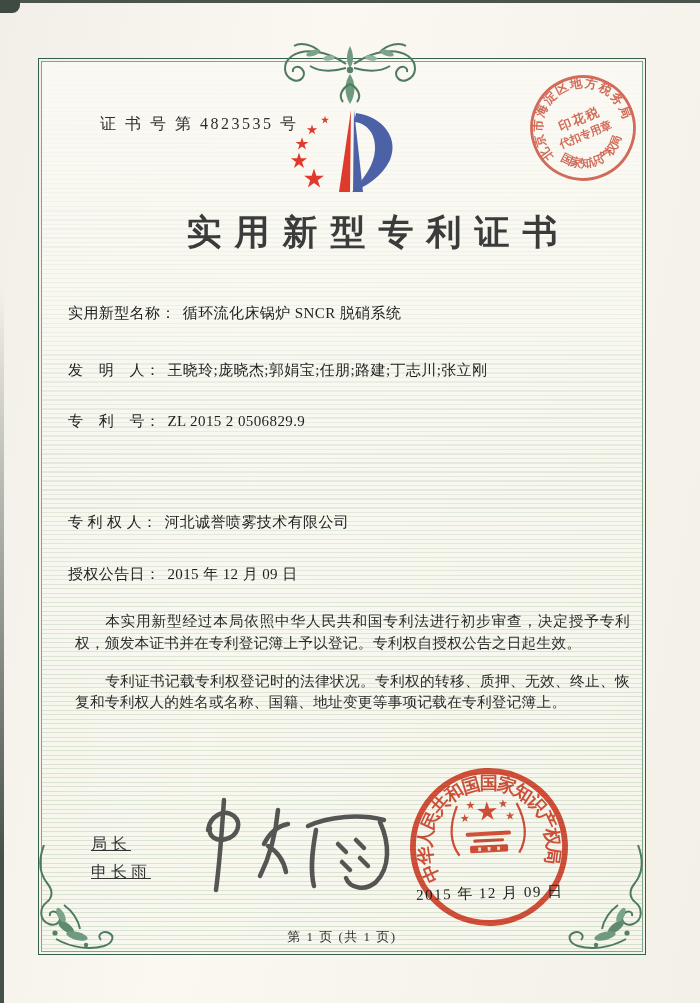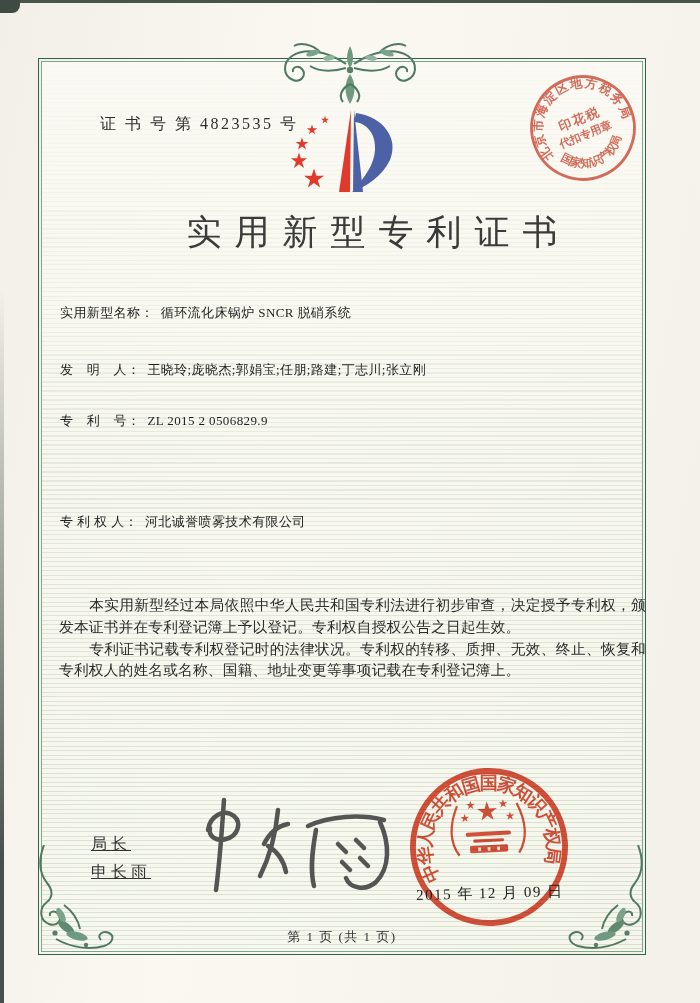--- a/index.html
+++ b/index.html
@@ -34,30 +34,30 @@
 
   .cert-no { position:absolute; z-index:2; left:57px; top:114px; font-size:16px;
     letter-spacing:2.5px; color:#2f2f2f;margin-left:43px; }
 
   .logo { position:absolute; z-index:2; left:282px; top:97px; }
 
   .seal-tax { position:absolute; z-index:3; left:521px; top:66px; transform:rotate(-22deg);
     opacity:.8; mix-blend-mode:multiply; }
 
   .title { position:absolute; z-index:2; left:0; top:209px; width:100%; text-align:center;
-    font-size:35px; font-weight:400; letter-spacing:13px; text-indent:13px; color:#3b3b3b;padding-left:44px; }
-
-  .field { position:absolute; z-index:2; left:60px; width:560px; font-size:13px;
+    font-size:35px; font-weight:700; letter-spacing:13px; text-indent:13px; color:#3b3b3b;padding-left:44px; }
+
+  .field { position:absolute; z-index:2; left:68px; width:560px; font-size:15px;
     color:#1f1f1f; letter-spacing:.4px; white-space:nowrap; }
   .field .lbl { display:inline-block; margin-right:7px; }
   .f1{top:304px} .f2{top:361px} .f3{top:412px} .f4{top:462px} .f5{top:513px} .f6{top:565px}
 
   .paras { position:absolute; z-index:2; left:59px; top:595px; width:587px;
     font-size:14.7px; line-height:21.8px; color:#2c2c2c; text-align:justify; letter-spacing:.2px; }
-  .paras p { margin:0; text-indent:2.05em; }
+  .paras p { margin:16px; text-indent:2.05em; }
 
   .director { position:absolute; z-index:2; left:91px; top:830px; font-size:16px;
     line-height:28px; letter-spacing:4px; color:#333;text-decoration:underline; }
 
   .signature { position:absolute; z-index:3; left:180px; top:792px; }
 
   .seal-issue { position:absolute; z-index:3; left:403px; top:761px; transform:rotate(-3deg);
     opacity:.93; mix-blend-mode:multiply; }
   .seal-date { position:absolute; z-index:4; left:416px; top:884px; font-size:15px;
     color:#1c1c1c; letter-spacing:1.5px; transform:rotate(-1.5deg); }
@@ -168,20 +168,23 @@
     <span class="lbl">实用新型名称：</span><span>循环流化床锅炉 SNCR 脱硝系统</span>
   </div>
   <div class="field f2">
     <span class="lbl">发　明　人：</span><span>王晓玲;庞晓杰;郭娟宝;任朋;路建;丁志川;张立刚</span>
   </div>
   <div class="field f3">
     <span class="lbl">专　利　号：</span><span>ZL 2015 2 0506829.9</span>
   </div>
   <div class="field f5">
     <span class="lbl">专 利 权 人：</span><span>河北诚誉喷雾技术有限公司</span>
+  </div>
+  <div class="field f6">
+    <span class="lbl">授权公告日：</span><span>2015 年 12 月 09 日</span>
   </div>
 
   <div class="paras">
     <p>本实用新型经过本局依照中华人民共和国专利法进行初步审查，决定授予专利权，颁发本证书并在专利登记簿上予以登记。专利权自授权公告之日起生效。</p>
     <p>专利证书记载专利权登记时的法律状况。专利权的转移、质押、无效、终止、恢复和专利权人的姓名或名称、国籍、地址变更等事项记载在专利登记簿上。</p>
   </div>
 
   <div class="director">
     <div>局长</div>
     <div>申长雨</div>

